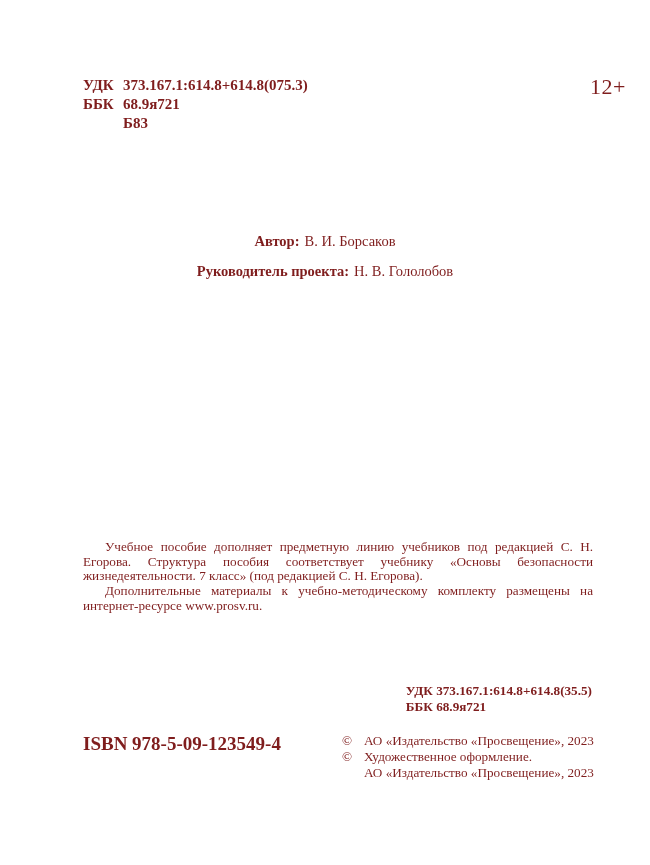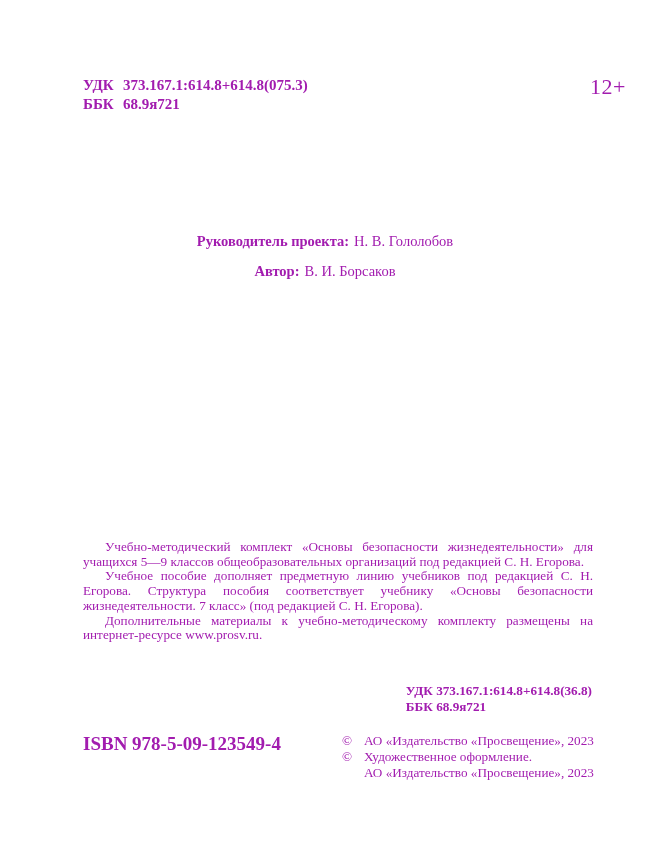--- a/index.html
+++ b/index.html
@@ -7,21 +7,21 @@
     padding: 0;
     background: #e8e8e8;
   }
   .page {
     position: relative;
     width: 650px;
     height: 865px;
     margin: 0 auto;
     background: #ffffff;
     font-family: "Liberation Serif", "DejaVu Serif", serif;
-    color: #a21caf;
+    color: #7f1d1d;
     overflow: hidden;
   }
 
   
   .codes-top {
     position: absolute;
     left: 83px;
     top: 76px;
     font-size: 15px;
     font-weight: bold;
@@ -109,41 +109,44 @@
 
   <div class="codes-top">
     <div class="code-row">
       <span class="code-label">УДК</span>
       <span class="code-value">373.167.1:614.8+614.8(075.3)</span>
     </div>
     <div class="code-row">
       <span class="code-label">ББК</span>
       <span class="code-value">68.9я721</span>
     </div>
+    <div class="code-row">
+      <span class="code-label"></span>
+      <span class="code-value">Б83</span>
+    </div>
   </div>
 
   <div class="age-rating">12+</div>
 
   <div class="credits">
     <div class="line">
-      <span class="label">Руководитель проекта:</span><span class="name">Н. В. Гололобов</span>
+      <span class="label">Автор:</span><span class="name">В. И. Борсаков</span>
     </div>
     <div class="line">
-      <span class="label">Автор:</span><span class="name">В. И. Борсаков</span>
+      <span class="label">Руководитель проекта:</span><span class="name">Н. В. Гололобов</span>
     </div>
   </div>
 
   <div class="annotation">
-    <p>Учебно-методический комплект «Основы безопасности жизнедеятельности» для учащихся 5—9 классов общеобразовательных организаций под редакцией С. Н. Егорова.</p>
     <p>Учебное пособие дополняет предметную линию учебников под редакцией С. Н. Егорова. Структура пособия соответствует учебнику «Основы безопасности жизнедеятельности. 7 класс» (под редакцией С. Н. Егорова).</p>
     <p>Дополнительные материалы к учебно-методическому комплекту размещены на интернет-ресурсе www.prosv.ru.</p>
   </div>
 
   <div class="codes-bottom">
-    <div>УДК 373.167.1:614.8+614.8(36.8)</div>
+    <div>УДК 373.167.1:614.8+614.8(35.5)</div>
     <div>ББК 68.9я721</div>
   </div>
 
   <div class="isbn">ISBN 978-5-09-123549-4</div>
 
   <div class="copyright">
     <div class="c-row">
       <span class="c-sym">©</span>
       <span class="c-text">АО «Издательство «Просвещение», 2023</span>
     </div>

